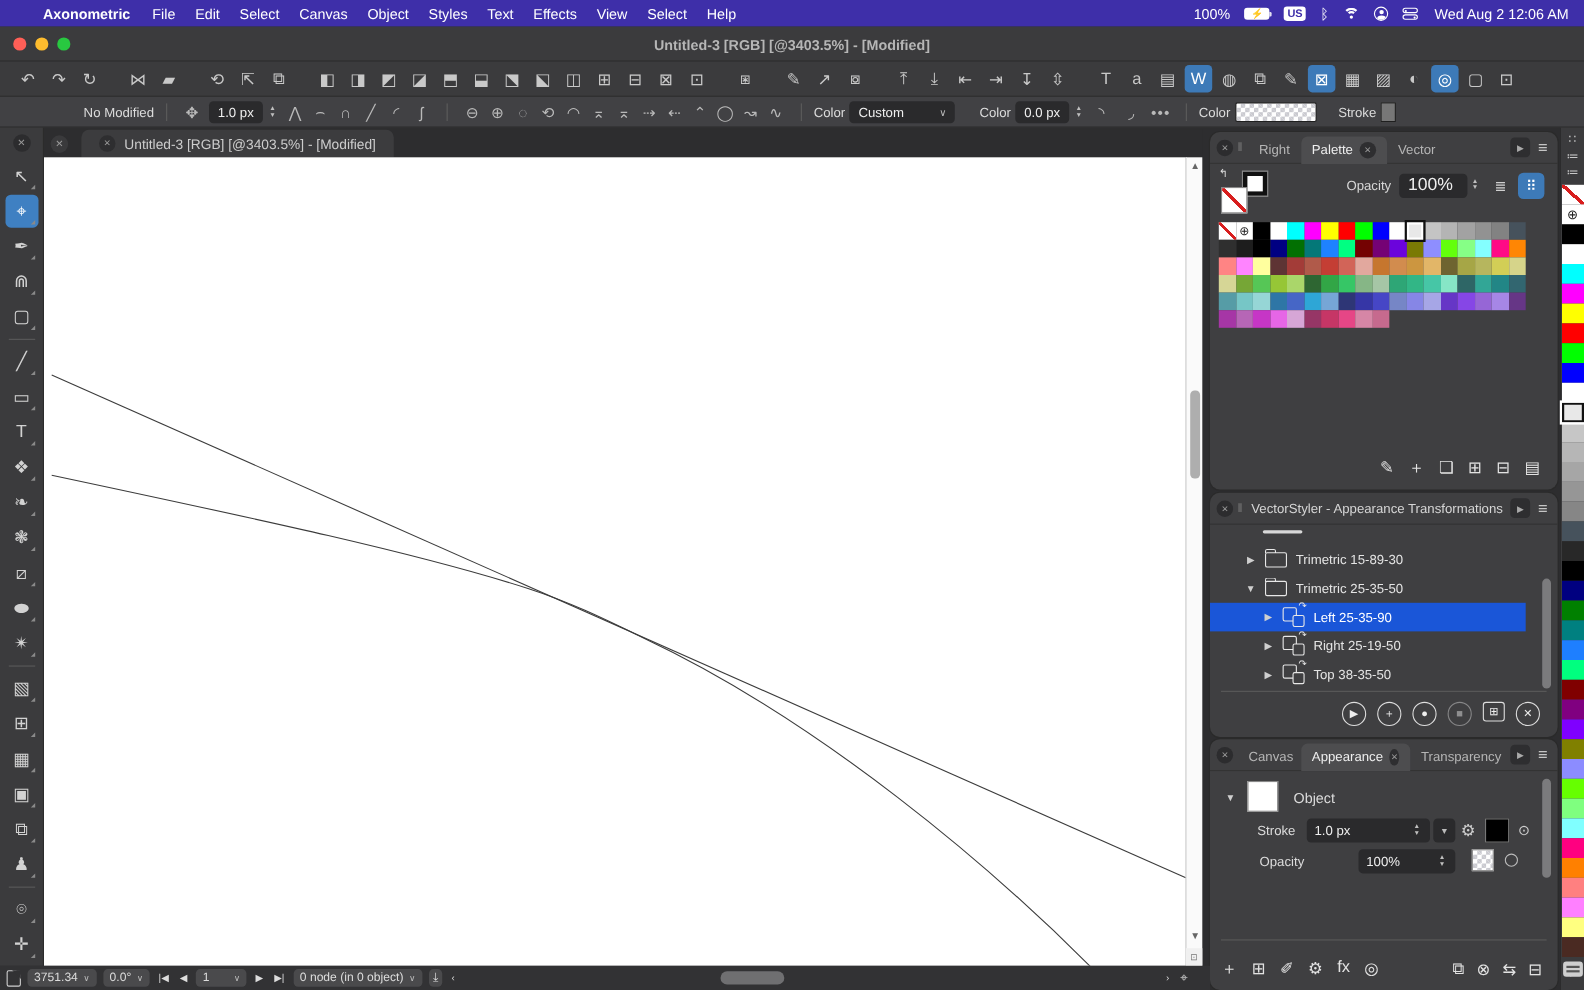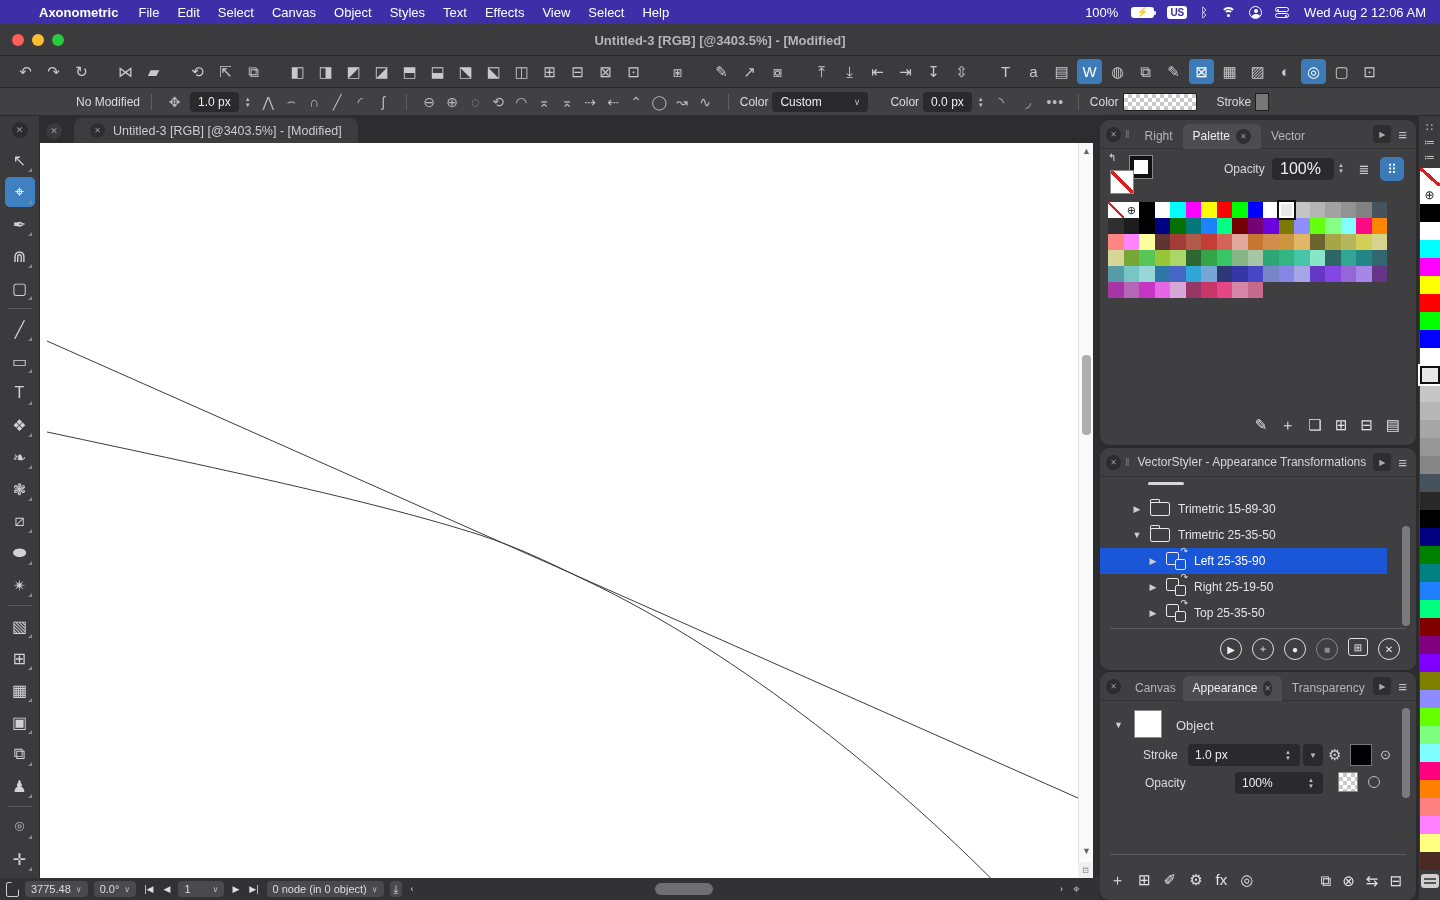--- a/index.html
+++ b/index.html
@@ -535,21 +535,21 @@
           <i></i>
         </span>
         <span>Right 25-19-50</span>
       </div>
       <div class="tree-row" style="top: 152px; padding-left: 48px;">
         <span class="tr-exp">▶</span>
         <span class="ic-xform">
           <i></i>
           <i></i>
         </span>
-        <span>Top 25-35-50</span>
+        <span>Top 38-35-50</span>
       </div>
     </div>
   <span class="vthumb" style="top:78px;height:100px"></span>
   <div style="position:absolute;left:10px;right:10px;top:180px;height:1px;background:#5a5a5a"></div>
   <div class="p-actions" id="axon-actions" style="bottom:10px;gap:10px">
       <span class="circ-btn ctr">▶</span>
       <span class="circ-btn ctr">＋</span>
       <span class="circ-btn ctr">●</span>
       <span class="circ-btn ctr dim">■</span>
       <span class="sq-btn ctr">⊞</span>
@@ -653,21 +653,21 @@
       <span class="ssw" style="background: rgb(74, 42, 34);"></span>
     </div>
   <div id="strip-bubble">
       <i></i>
     </div>
 </div>
 
 <div id="statusbar">
   <span class="page-ic"></span>
   <span class="st-pill">
-    <span>3775.48</span>
+    <span>3751.34</span>
     <span class="st-chev">∨</span>
   </span>
   <span class="st-pill">
     <span>0.0°</span>
     <span class="st-chev">∨</span>
   </span>
   <span class="st-nav">|◀</span>
   <span class="st-nav">◀</span>
   <span class="st-pill" style="width:46px;justify-content:space-between">
     <span>1</span>

